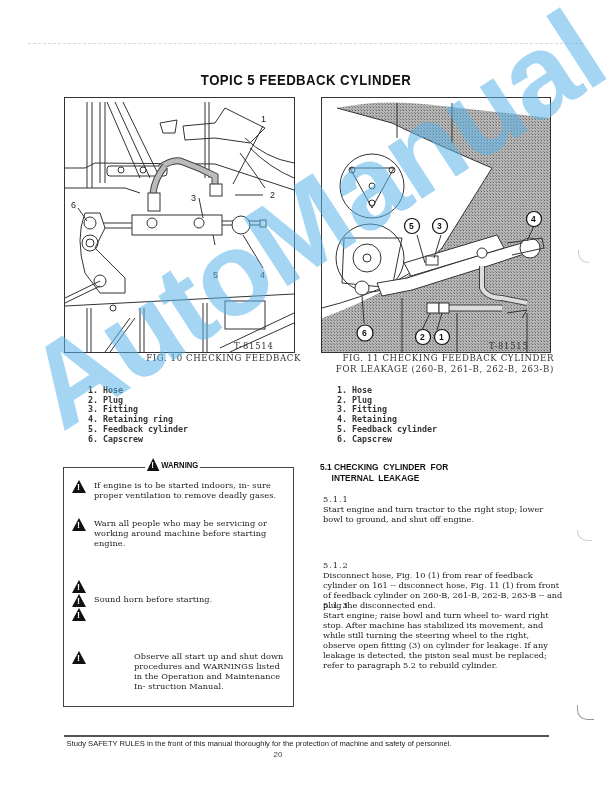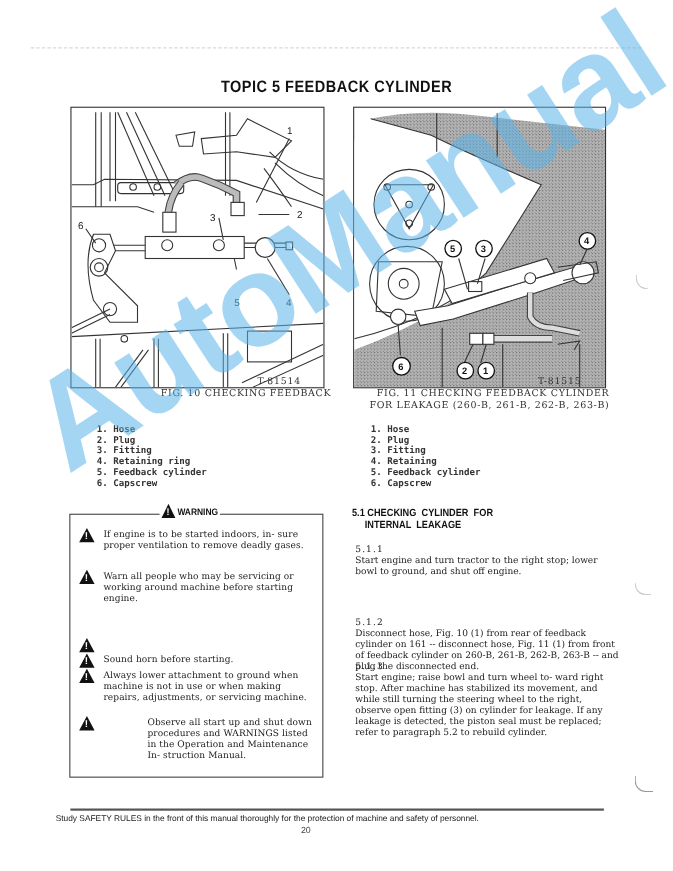--- a/index.html
+++ b/index.html
@@ -60,21 +60,21 @@
   .sec-title {
     left: 320px; top: 461px; font-family: "Liberation Sans", sans-serif; font-weight: bold;
     font-size: 9.5px; line-height: 11px; color: #111; transform: scaleX(0.88); transform-origin: left top;
     white-space: pre;
   }
   .para { left: 323px; width: 240px; font-family: "DejaVu Serif", serif; font-size: 8.2px; line-height: 10px; color: #222; }
   .para .pnum { display: block; margin-bottom: 0px; letter-spacing: 1px; }
   .footer-rule { left: 64px; top: 735px; width: 485px; border-top: 2px solid #555; }
   .footer-text {
     left: 0; width: 486px; top: 739px; text-align: center;
-    font-family: "Liberation Sans", sans-serif; font-size: 7.6px; color: #222;
+    font-family: "Liberation Sans", sans-serif; font-size: 7.6px; color: #222; padding-left: 16px;
   }
   .page-num { left: 0; width: 556px; top: 750px; text-align: center; font-family: "Liberation Sans", sans-serif; font-size: 8px; color: #444; }
   .watermark {
     left: 40px; top: 330px; font-family: "Liberation Sans", sans-serif; font-size: 118px; font-weight: bold;
     color: rgba(90, 180, 235, 0.55); transform: rotate(-33deg); transform-origin: left center;
     white-space: nowrap; pointer-events: none; letter-spacing: -2px;
   }
   .margin-mark { border-left: 1px solid #ccc; border-bottom: 1px solid #ccc; border-radius: 0 0 0 10px; }
   svg text { font-family: "Liberation Sans", sans-serif; }
 </style>
@@ -279,21 +279,20 @@
 </div>
 <div class="warnitem" style="top:558px;margin-top:36px;">
   <span class="tri"></span>
   <span class="txt">Sound horn before starting.</span>
 </div>
 <div class="warnitem" style="top:580px;">
   <span class="tri"></span>
 </div>
 <div class="warnitem" style="top:608px;">
   <span class="tri"></span>
-  <span class="txt">Always lower attachment to ground when machine is not in use or when making repairs, adjustments, or servicing machine.</span>
 </div>
 <div class="warnitem" style="top:651px;gap:40px;">
   <span class="tri"></span>
   <span class="txt">Observe all start up and shut down procedures and WARNINGS listed in the Operation and Maintenance In- struction Manual.</span>
 </div>
 
 <div class="abs sec-title"><span>5.1 CHECKING  CYLINDER  FOR</span>
 <span>     INTERNAL  LEAKAGE</span></div>
 
 <div class="abs para" style="top:494px;">

